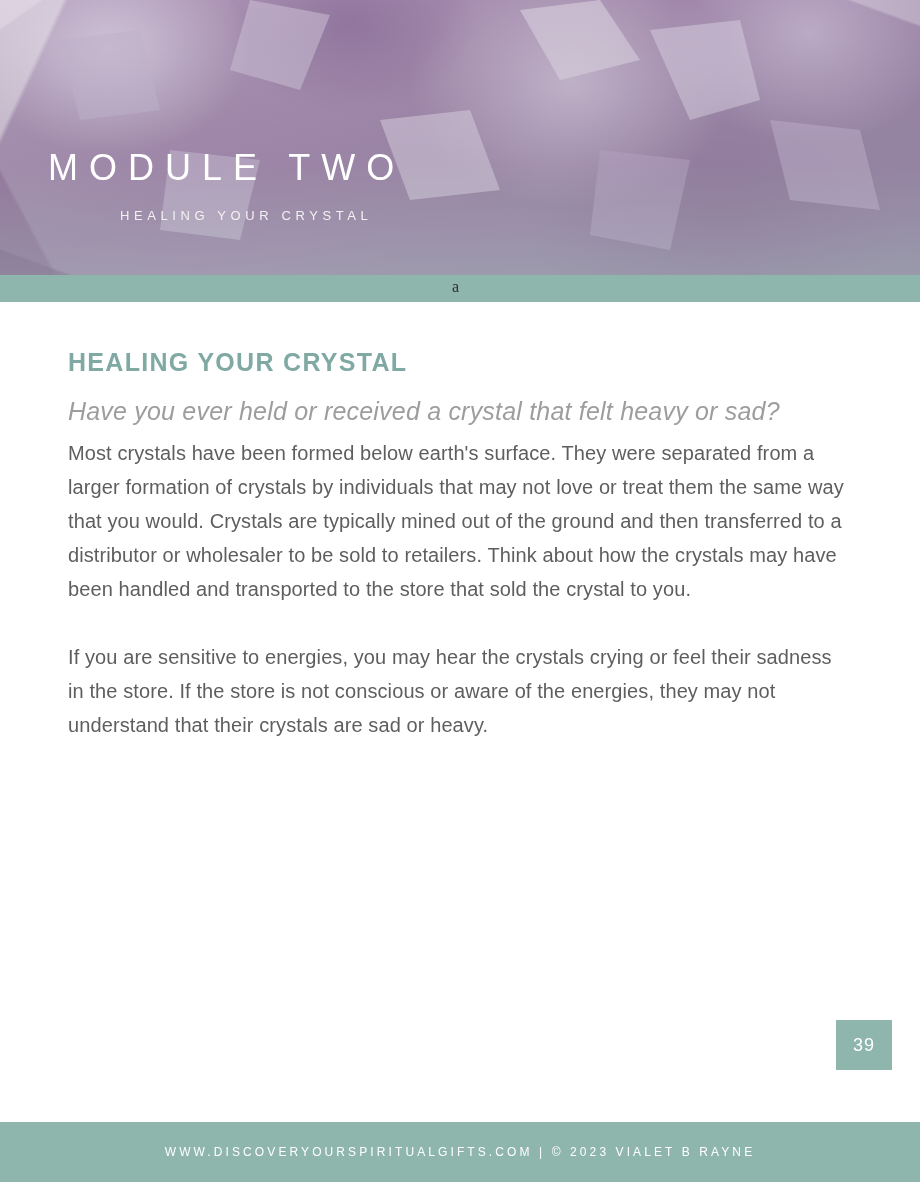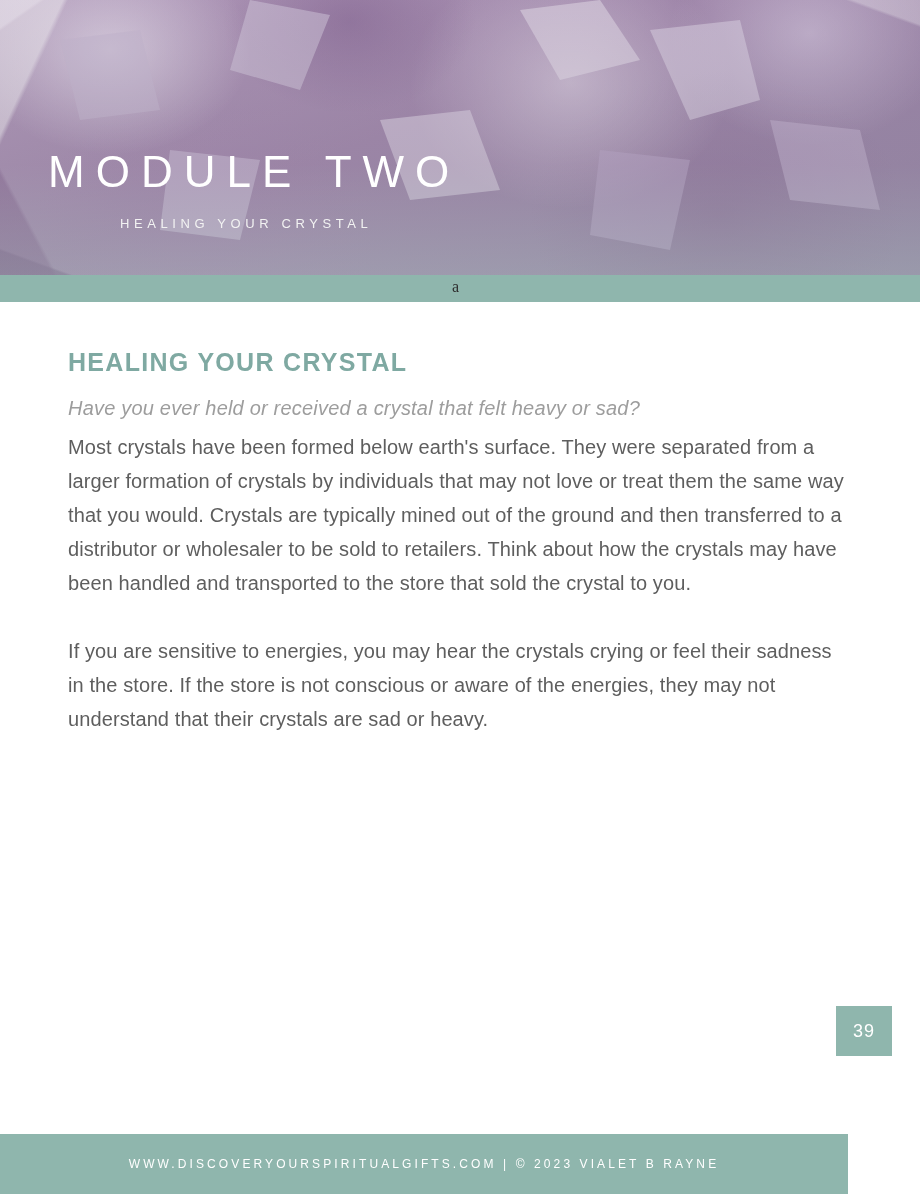--- a/index.html
+++ b/index.html
@@ -53,21 +53,21 @@
     position: absolute;
     inset: 0;
     background: linear-gradient(180deg, rgba(150,130,160,0.20) 0%, rgba(150,140,160,0.30) 60%, rgba(168,190,186,0.42) 100%);
   }
   .hero-text {
     position: absolute;
     left: 48px;
     top: 150px;
   }
   .hero-title {
-    font-size: 44px;
+    font-size: 36px;
     letter-spacing: 11px;
     color: #ffffff;
     font-weight: 300;
     line-height: 1;
     white-space: nowrap;
     text-align: center;
   }
   .hero-sub {
     margin-top: 22px;
     margin-left: 72px;
@@ -101,21 +101,21 @@
     width: 920px;
   }
   .section-title {
     font-size: 25px;
     font-weight: 700;
     letter-spacing: 1.3px;
     color: #7fa9a2;
     margin: 0 0 20px 0;
   }
   .lead {
-    font-size: 20px;
+    font-size: 25px;
     font-style: italic;
     color: #9d9d9d;
     margin: 0 0 10px 0;
     letter-spacing: 0.2px;
   }
   p.body {
     font-size: 20px;
     line-height: 34px;
     color: #5e5e5e;
     margin: 0 0 34px 0;
@@ -126,38 +126,38 @@
   }
   p.body:last-child {
     margin-bottom: 0;
     margin-top: 16px;
   }
 
   
   .page-num {
     position: absolute;
     right: 28px;
-    bottom: 138px;
+    bottom: 124px;
     width: 56px;
     height: 50px;
     background: #8fb6ad;
     color: #ffffff;
     font-size: 18px;
     letter-spacing: 1px;
     display: flex;
     align-items: center;
     justify-content: center;
   }
 
   
   .footer {
     position: absolute;
     left: 0;
-    bottom: 0;
-    width: 848px;
+    bottom: 12px;
+    width: 920px;
     height: 60px;
     background: #8fb6ad;
     display: flex;
     align-items: center;
     justify-content: center;
   }
   .footer-text {
     color: #ffffff;
     font-size: 12px;
     letter-spacing: 3.1px;

